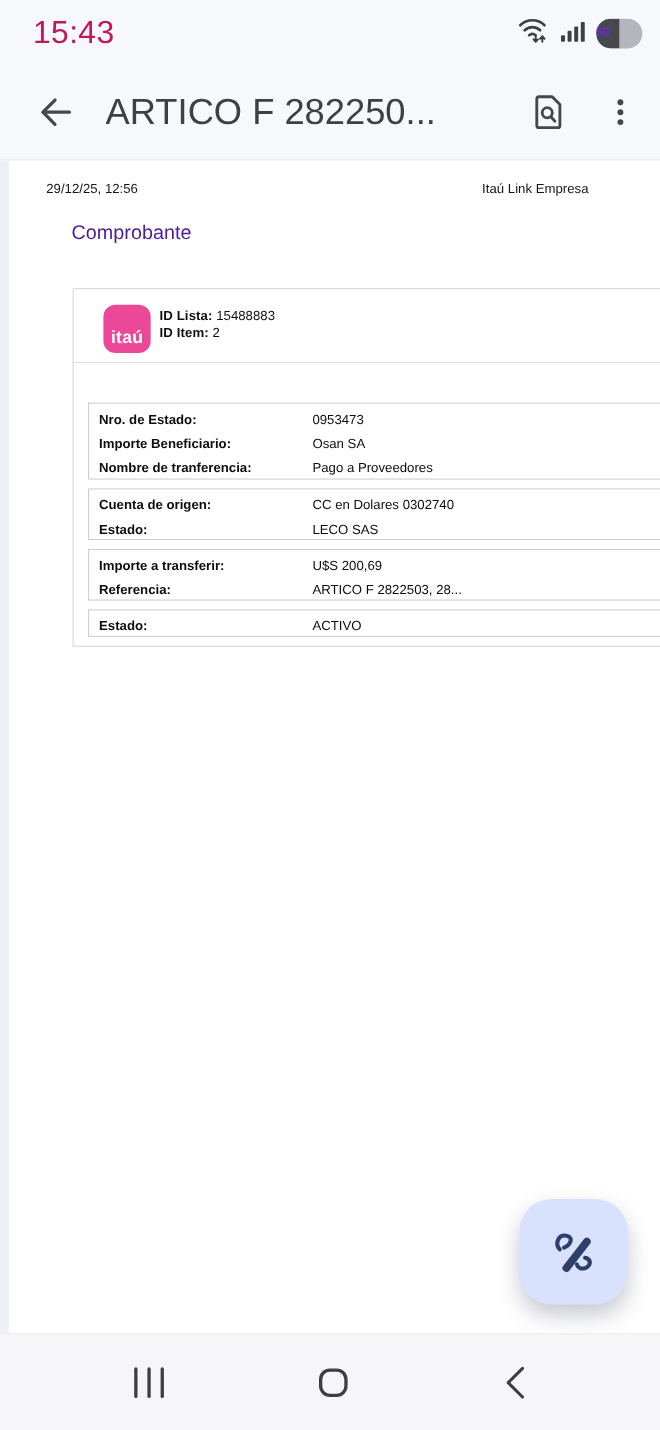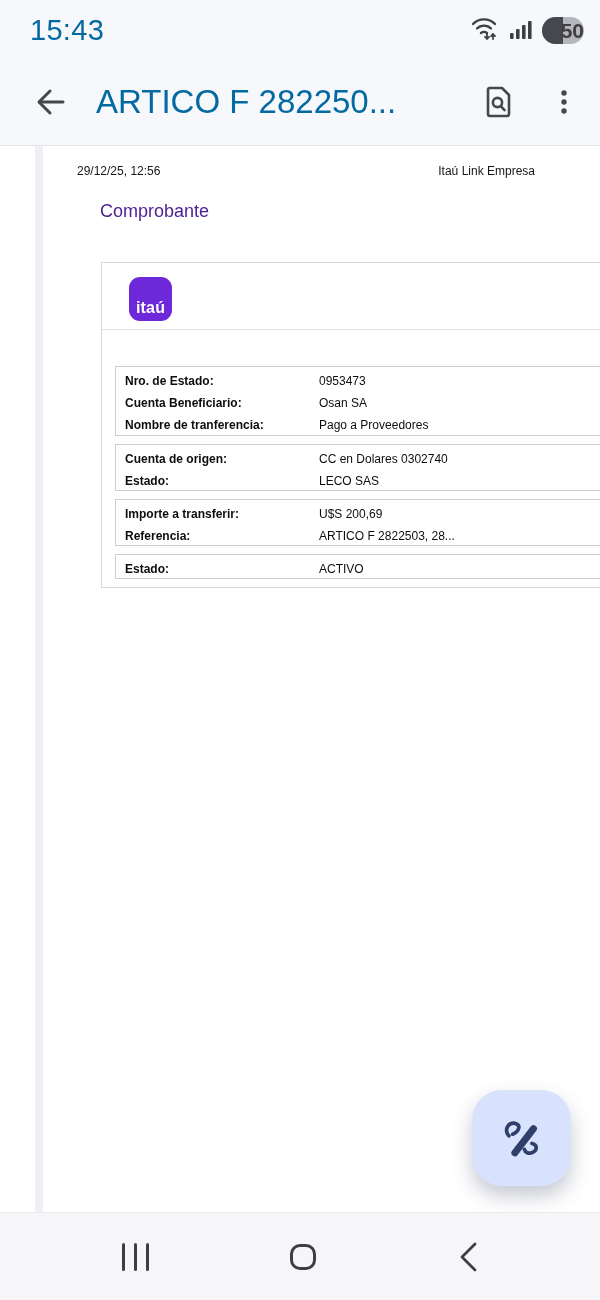--- a/index.html
+++ b/index.html
@@ -7,62 +7,62 @@
     width:600px;height:1300px;position:relative;overflow:hidden;
     background:#ffffff;font-family:"Liberation Sans",sans-serif;
     -webkit-font-smoothing:antialiased;
   }
   
   .status-bar{
     position:absolute;top:0;left:0;right:0;height:58px;background:#f7f8fc;
     display:flex;align-items:center;justify-content:space-between;
     padding:2px 16px 0 30px;box-sizing:border-box;
   }
-  .time{font-size:29px;color:#0369a1;letter-spacing:.3px;}
+  .time{font-size:29px;color:#be185d;letter-spacing:.3px;}
   .status-right{display:flex;align-items:center;gap:8px;}
   .battery{
     width:42px;height:27px;border-radius:14px;position:relative;overflow:hidden;
     background:#b4b6bb;flex:0 0 auto;
   }
   .battery .fill{position:absolute;left:0;top:0;bottom:0;width:50%;background:#46484d;}
   .battery .pct{
-    position:relative;z-index:1;display:block;width:100%;text-align:right;
-    color:#404040;font-size:21px;font-weight:bold;line-height:27px;
+    position:relative;z-index:1;display:block;width:100%;text-align:left;
+    color:#6d28d9;font-size:11px;font-weight:bold;line-height:27px;
   }
   
   .app-bar{
     position:absolute;top:58px;left:0;right:0;height:88px;background:#f7f8fc;
     display:flex;align-items:center;box-sizing:border-box;
     border-bottom:1px solid #e3e4ea;
   }
   .back-btn{margin-left:30px;width:40px;height:40px;display:flex;align-items:center;justify-content:center;flex:0 0 auto;}
   .doc-name{
-    flex:1;margin-left:26px;font-size:33px;color:#0369a1;
+    flex:1;margin-left:26px;font-size:33px;color:#404040;
     white-space:nowrap;overflow:hidden;
   }
   .appbar-icon{width:48px;height:48px;display:flex;align-items:center;justify-content:center;flex:0 0 auto;}
   .find-btn{margin-right:18px;}
   .menu-btn{margin-right:12px;}
   
-  .pdf{position:absolute;top:146px;left:0;right:0;bottom:87px;background:#ffffff;margin-left:35px;}
+  .pdf{position:absolute;top:146px;left:0;right:0;bottom:87px;background:#ffffff;}
   .pdf-strip{position:absolute;left:0;top:0;bottom:0;width:8px;background:#eef0f5;}
   .meta{
     position:absolute;top:18px;left:42px;right:65px;
     display:flex;justify-content:space-between;
     font-size:12px;color:#161616;
   }
   .doc-title{position:absolute;top:55px;left:65px;font-size:18px;color:#4c1d95;}
   .card{
     position:absolute;left:66px;top:116px;width:600px;height:326px;
     border:1px solid #d8d8d8;background:#fff;box-sizing:border-box;
   }
   .card-header{position:relative;height:66px;border-bottom:1px solid #e0e0e0;}
   .itau-logo{
     position:absolute;left:27px;top:14px;width:43px;height:44px;
-    background:#6d28d9;border-radius:11px;color:#fff;
+    background:#ec4899;border-radius:11px;color:#fff;
     display:flex;align-items:flex-end;justify-content:center;
     font-weight:bold;font-size:16px;padding-bottom:4px;box-sizing:border-box;
     letter-spacing:.2px;
   }
   .ids{position:absolute;left:78px;top:17px;font-size:12px;line-height:15px;color:#101010;}
   .ids b{letter-spacing:.1px;}
   .sec{
     position:absolute;left:13px;width:calc(100% - 13px);
     border:1px solid #cfcfcf;box-sizing:border-box;padding-top:3px;background:#fff;
   }
@@ -151,29 +151,33 @@
   <div class="meta">
     <span>29/12/25, 12:56</span>
     <span>Itaú Link Empresa</span>
   </div>
 
   <div class="doc-title">Comprobante</div>
 
   <div class="card">
     <div class="card-header">
       <div class="itau-logo">itaú</div>
+      <div class="ids">
+        <div><b>ID Lista:</b> <span>15488883</span></div>
+        <div><b>ID Item:</b>&nbsp;<span>2</span></div>
+      </div>
     </div>
 
     <div class="sec sec1">
       <div class="row">
         <span class="lbl">Nro. de Estado:</span>
         <span class="val">0953473</span>
       </div>
       <div class="row">
-        <span class="lbl">Cuenta Beneficiario:</span>
+        <span class="lbl">Importe Beneficiario:</span>
         <span class="val">Osan SA</span>
       </div>
       <div class="row">
         <span class="lbl">Nombre de tranferencia:</span>
         <span class="val">Pago a Proveedores</span>
       </div>
     </div>
 
     <div class="sec sec2">
       <div class="row">

